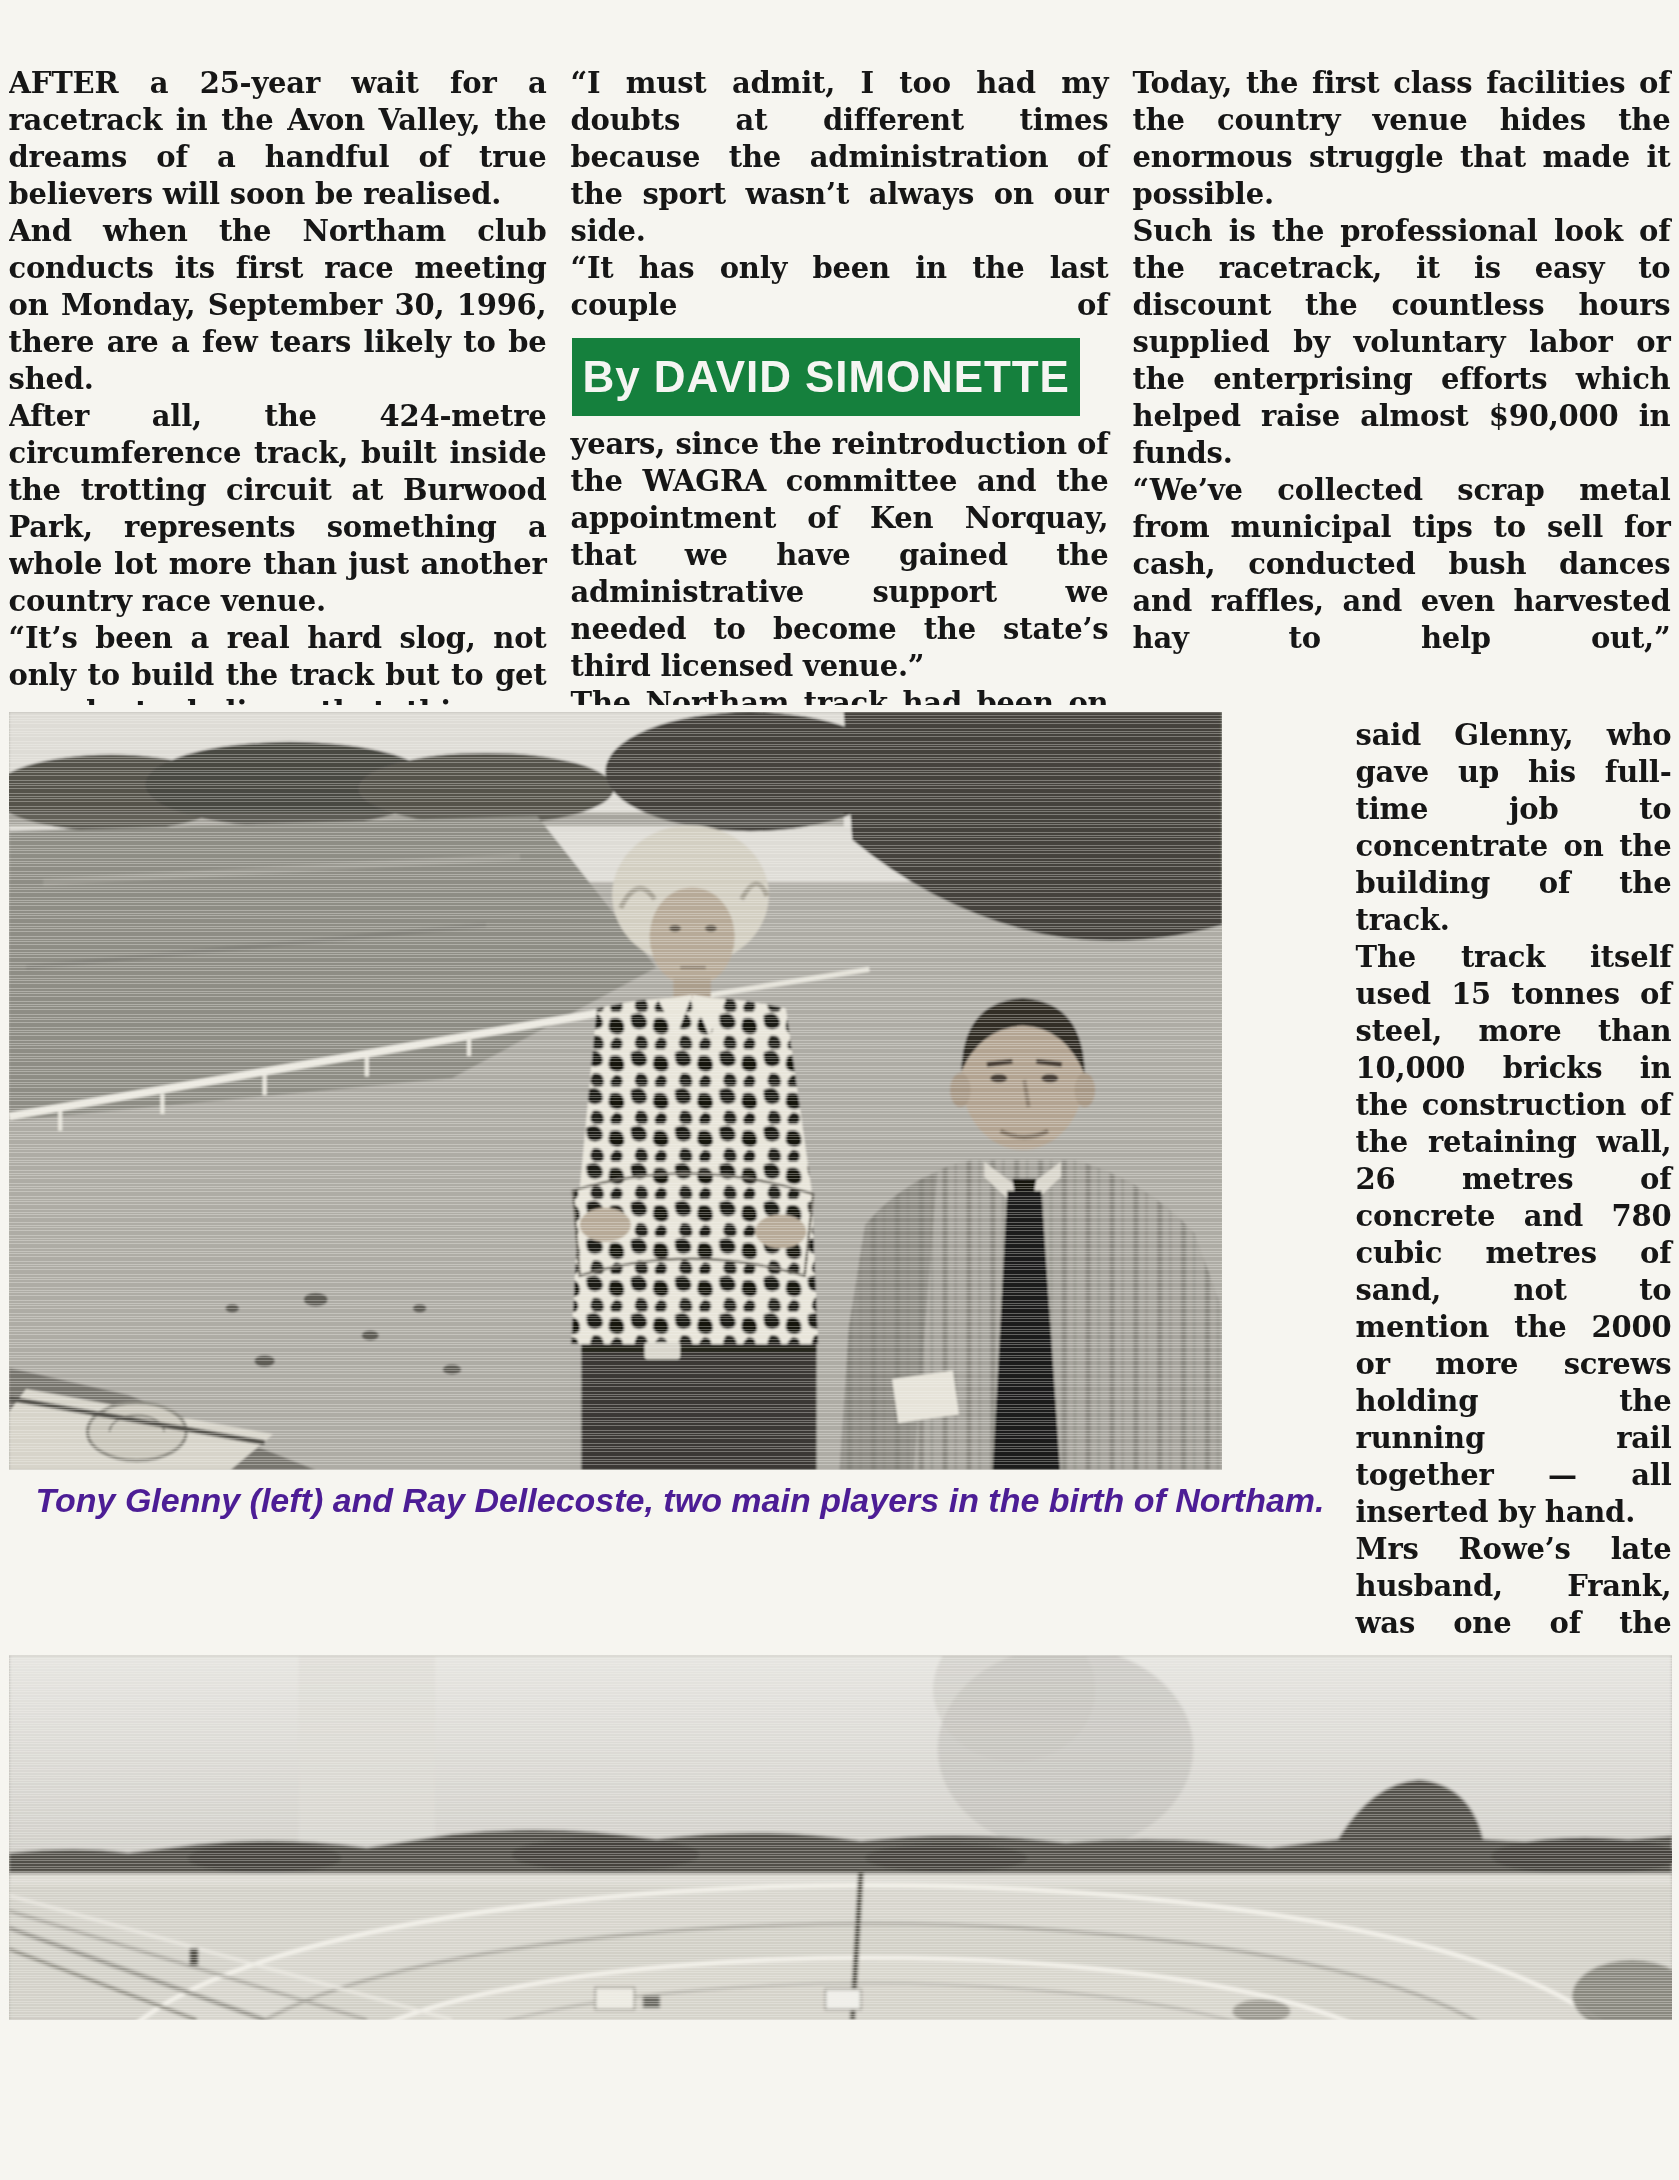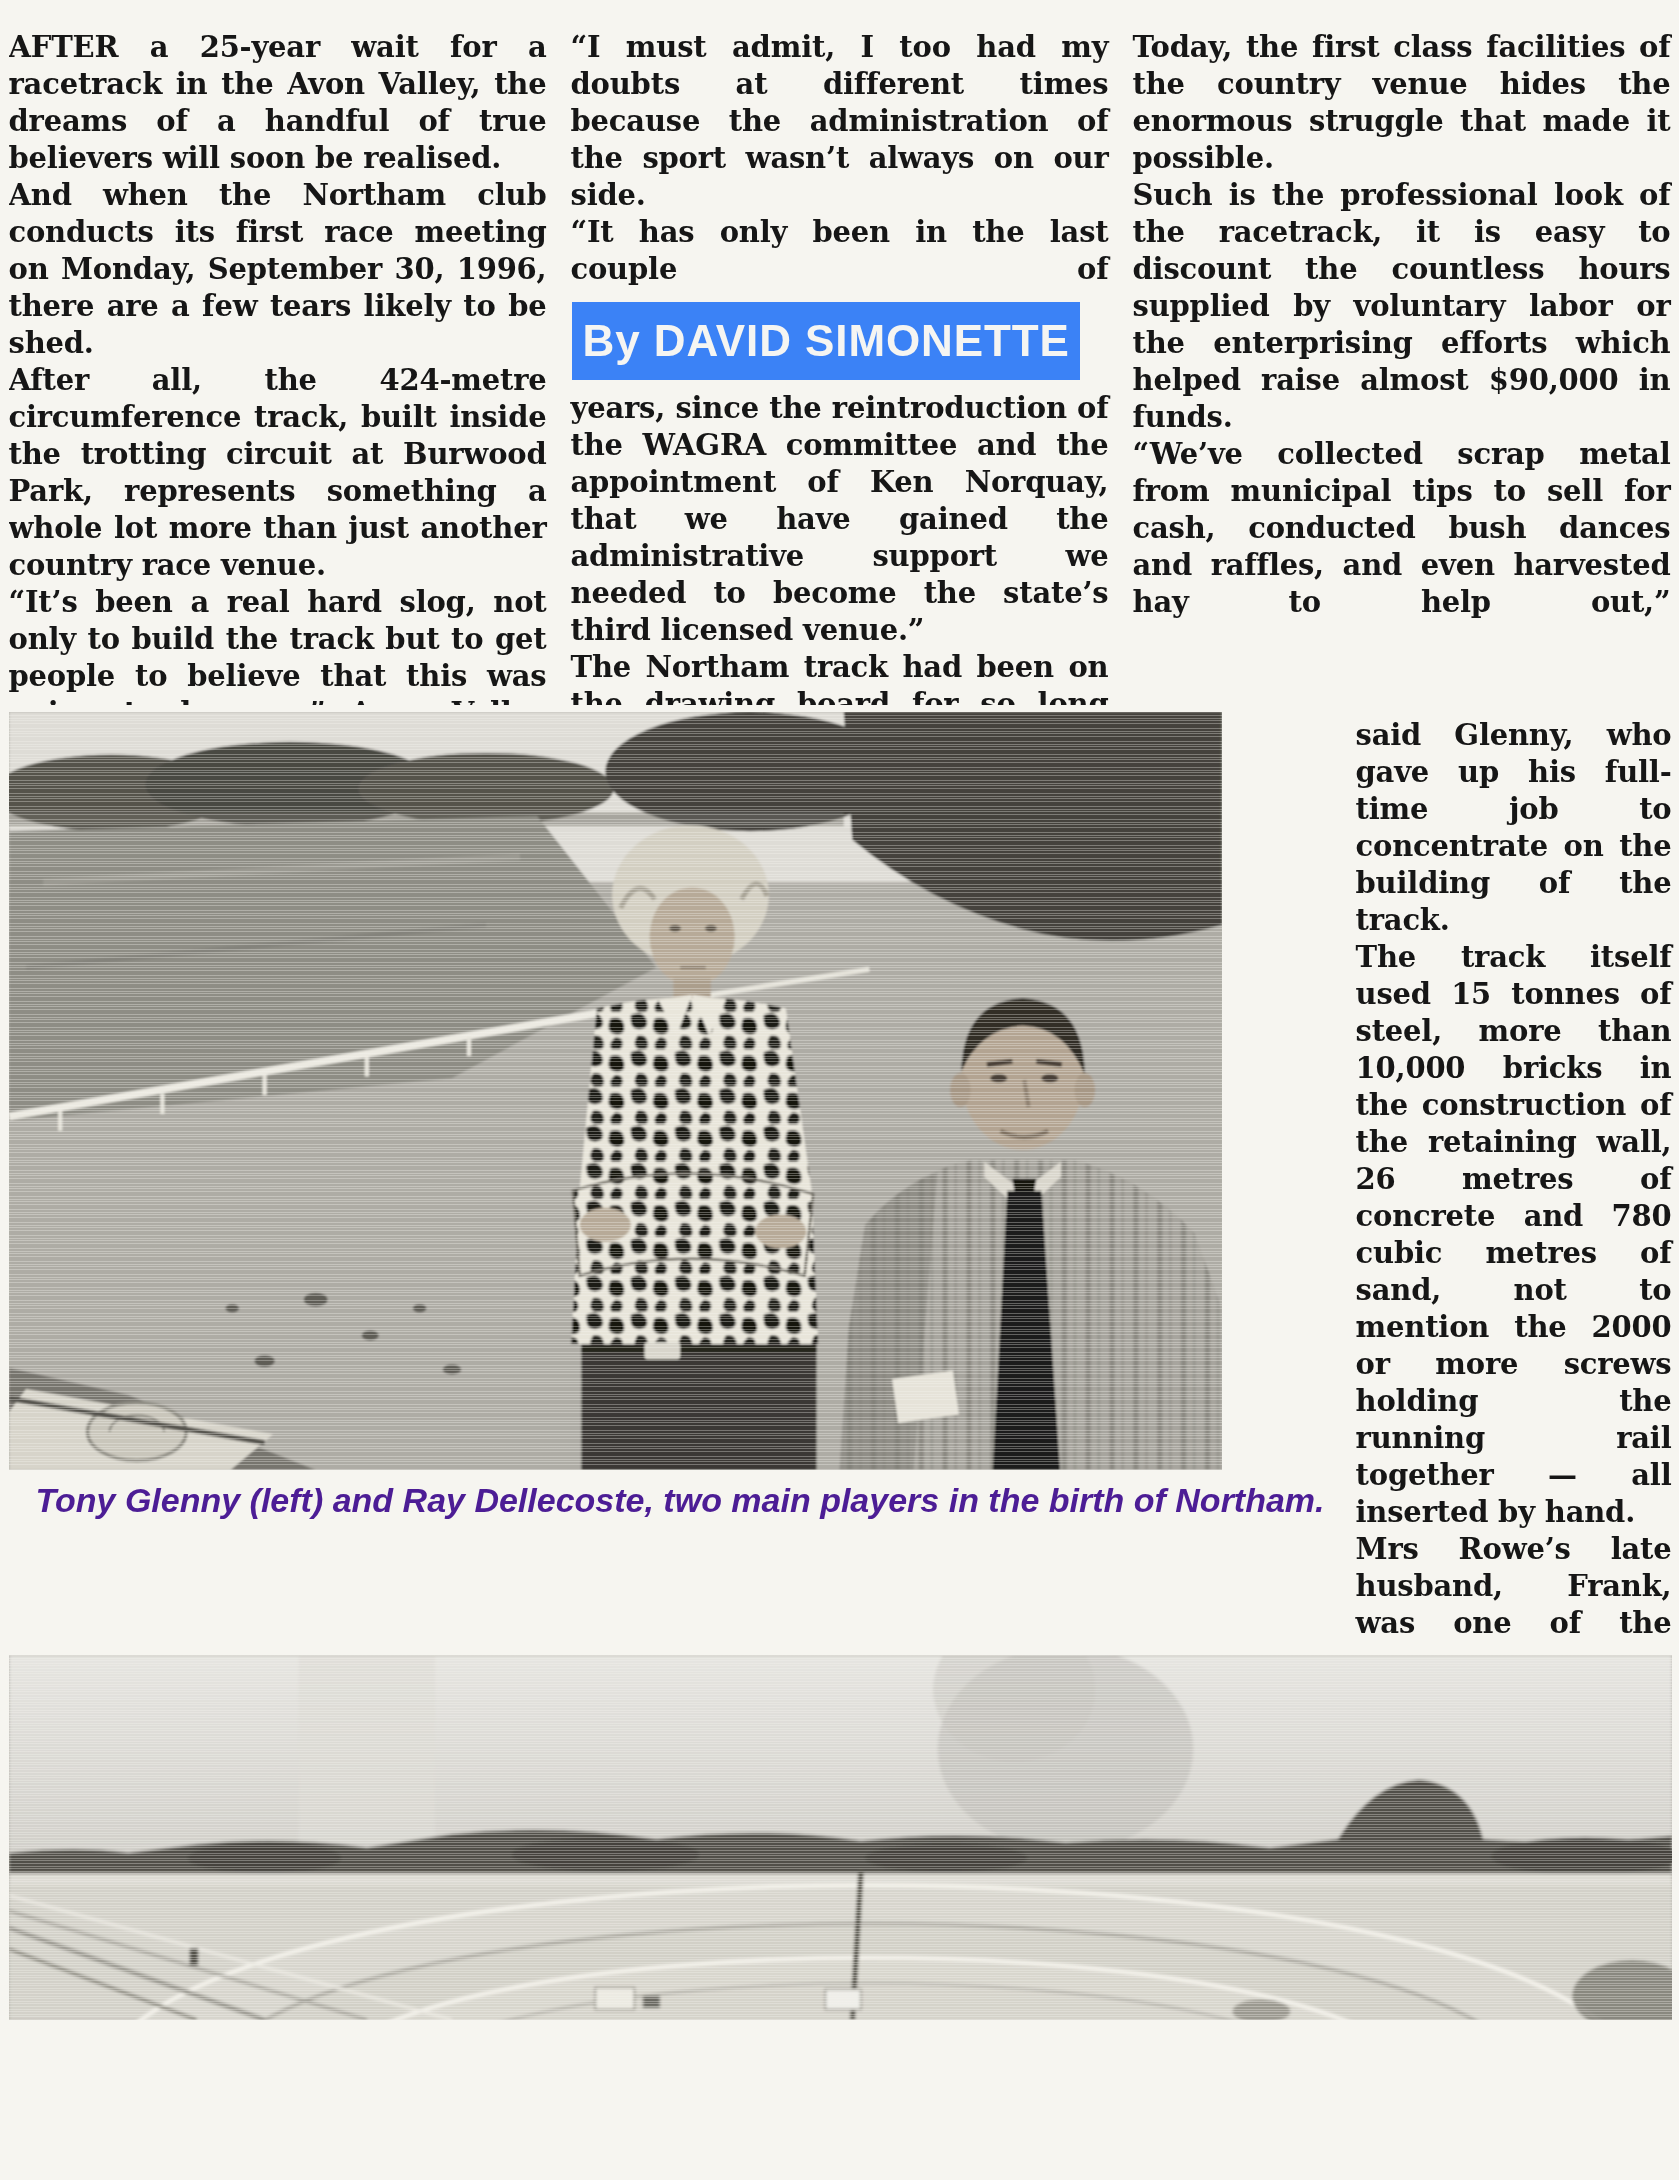--- a/index.html
+++ b/index.html
@@ -23,28 +23,29 @@
     height:676px;
     overflow:hidden;
   }
   .col{
     width:538px;
     font-size:29px;
     line-height:37px;
     font-weight:700;
     text-align:justify;
     letter-spacing:-0.2px;
+    margin-top:36px;
   }
   .col p{margin:0;}
   .col p.cont{text-align-last:justify;}
   .byline-box{
     width:508px;
     height:78px;
     margin:13.6px 0 10.2px 1.7px;
-    background:#3b82f6;
+    background:#15803d;
     display:flex;align-items:center;justify-content:center;
   }
   .byline-box span{
     font-family:"Liberation Sans", sans-serif;
     font-weight:700;
     font-size:44px;
     letter-spacing:0.9px;
     color:#f5f5f2;
     white-space:nowrap;
   }

